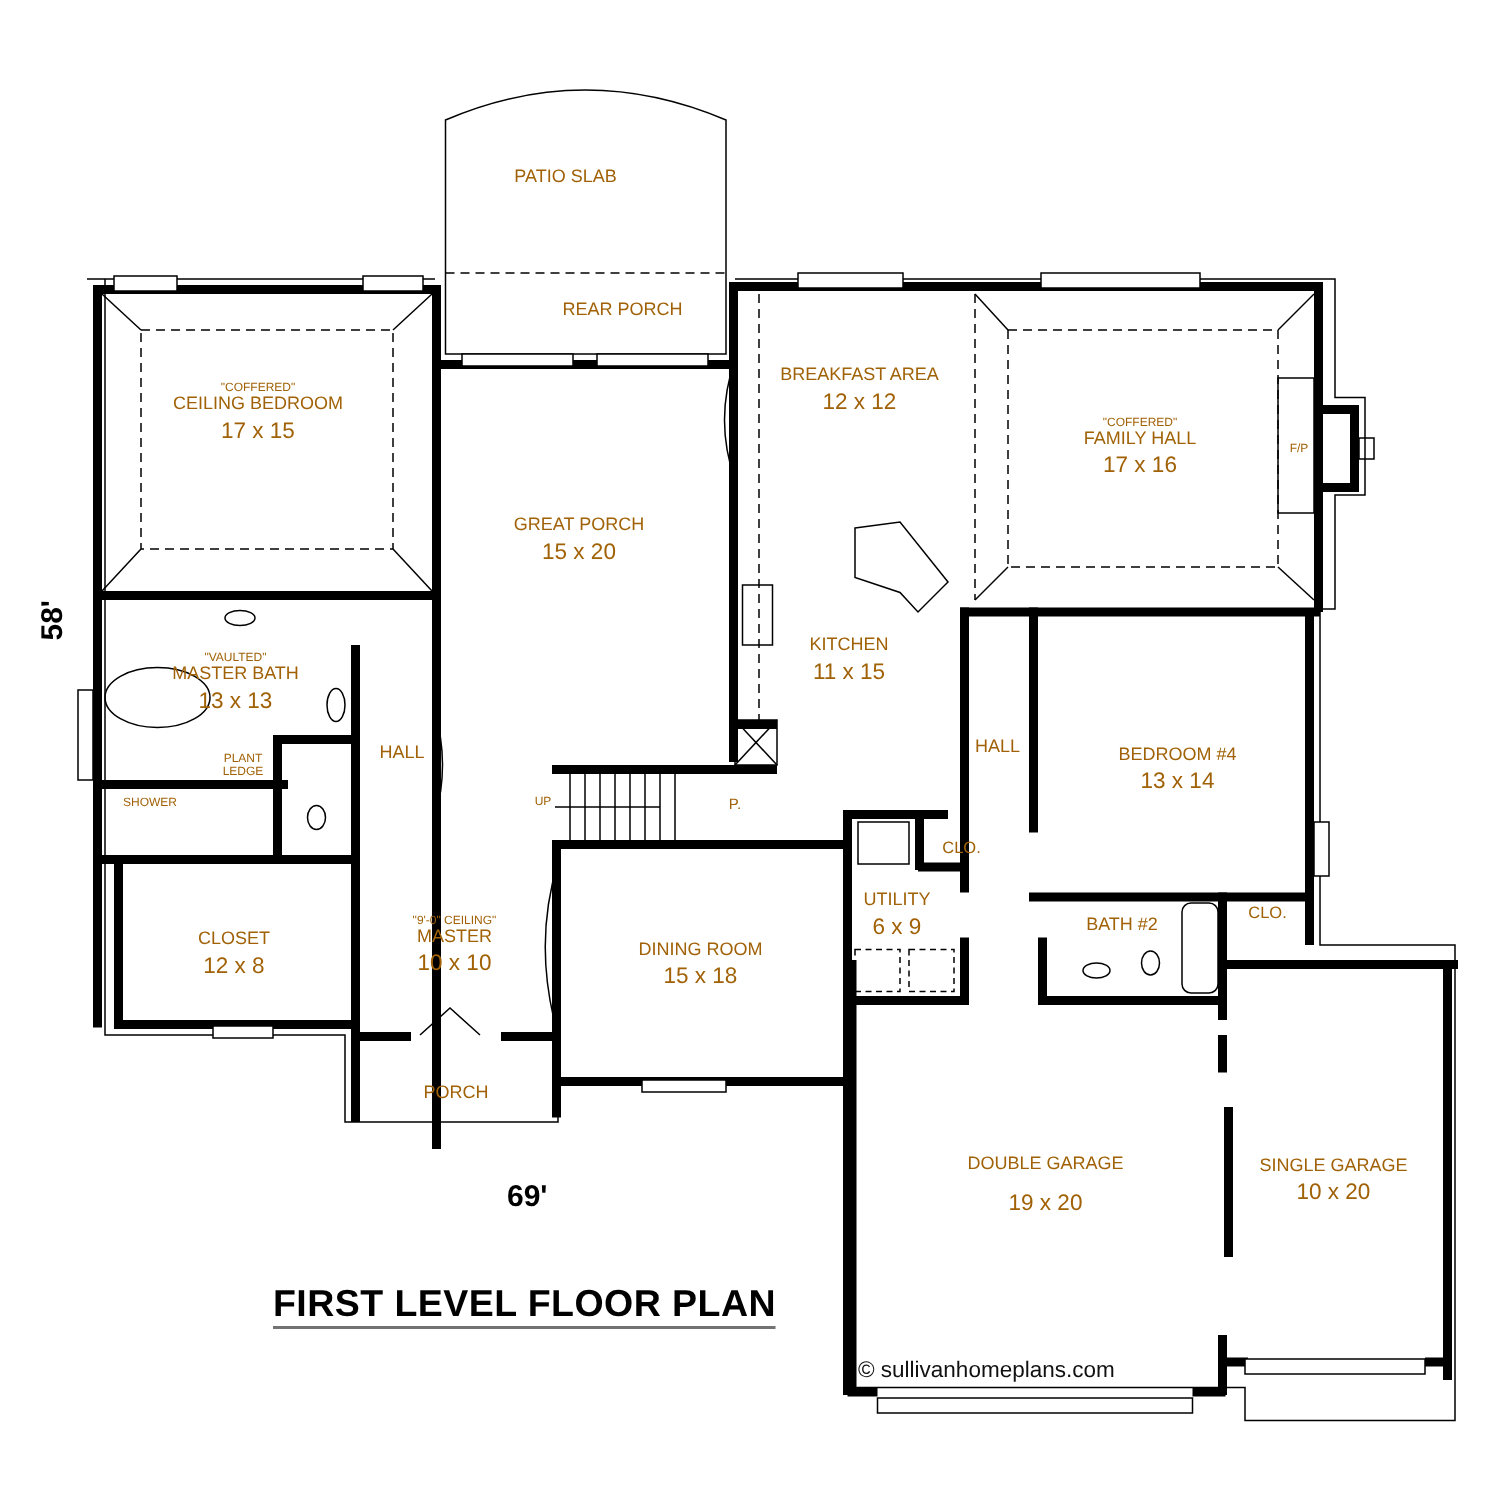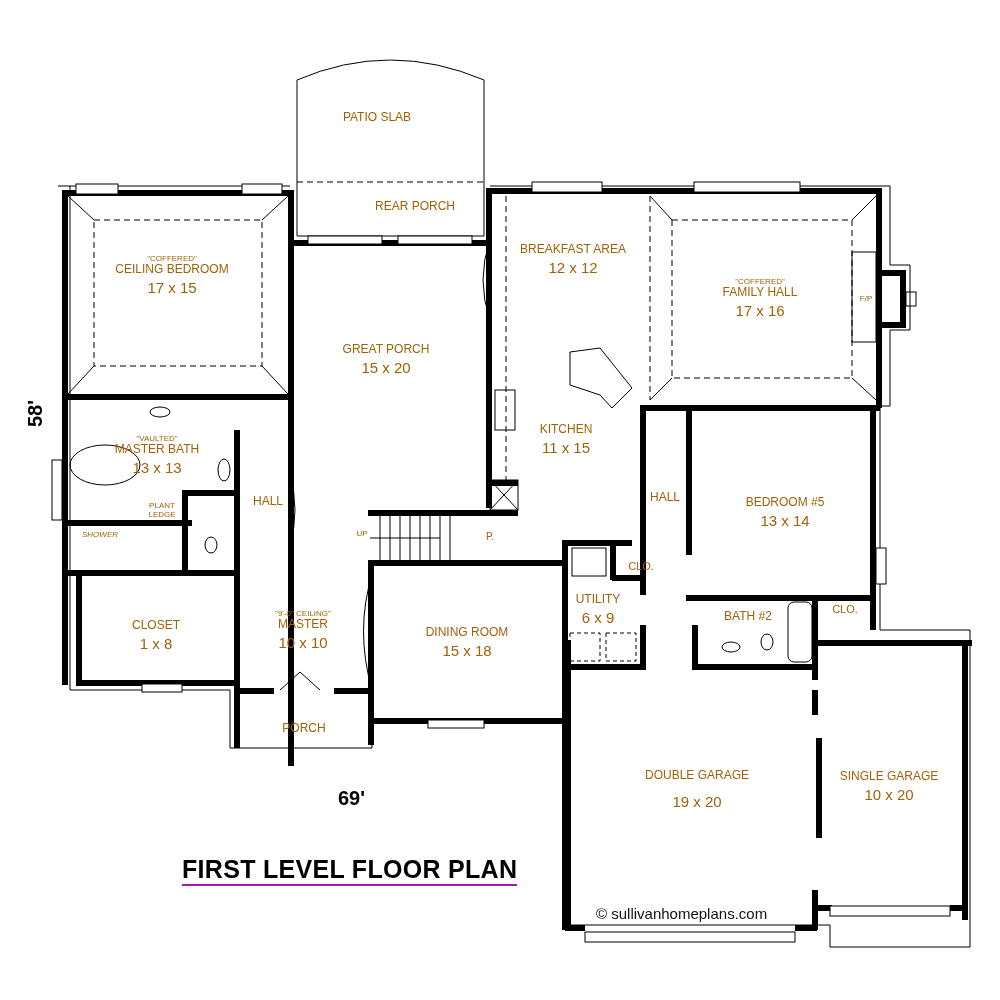--- a/index.html
+++ b/index.html
@@ -3,23 +3,23 @@
 <meta charset="utf-8">
 <style>
   html,body{margin:0;padding:0;background:#fff;}
   body{width:1000px;height:1000px;position:relative;overflow:hidden;font-family:"Liberation Sans",sans-serif;}
   svg{position:absolute;left:0;top:0;}
   .lbl{position:absolute;transform:translate(-50%,-50%);text-align:center;color:#a16207;white-space:nowrap;line-height:1.15;font-family:"Liberation Sans",sans-serif;}
   .lbl .note{display:block;font-size:8px;}
   .lbl .name{display:block;font-size:12px;}
   .lbl .dim{display:block;font-size:15px;margin-top:2px;}
   .small{font-size:10px;}
-  .title{position:absolute;left:182px;top:856px;font-size:25px;font-weight:bold;letter-spacing:0.3px;border-bottom:2px solid #a21caf;line-height:1.1;color:#000;}
+  .title{position:absolute;left:182px;top:856px;font-size:25px;font-weight:bold;letter-spacing:0.3px;border-bottom:2px solid #737373;line-height:1.1;color:#000;}
   .dimlbl{position:absolute;font-size:20px;font-weight:bold;color:#000;}
-  .copy{position:absolute;left:572px;top:905px;font-size:15px;color:#111;padding-left:24px;}
+  .copy{position:absolute;left:572px;top:905px;font-size:15px;color:#111;}
 </style>
 </head>
 <body>
 
 <svg width="1000" height="1000" viewBox="0 0 1000 1000">
   <g fill="none" stroke="#000">
 
     <path d="M297 182 L297 80 Q390 40 484 80 L484 182" stroke-width="1"></path>
     <line x1="297" y1="182" x2="484" y2="182" stroke-dasharray="6 4" stroke-width="1"></line>
 
@@ -202,26 +202,26 @@
     <span class="name">KITCHEN</span>
     <span class="dim">11 x 15</span>
   </div>
 <div class="lbl" style="left:268px;top:502px;">
     <span class="name">HALL</span>
   </div>
 <div class="lbl" style="left:665px;top:498px;">
     <span class="name">HALL</span>
   </div>
 <div class="lbl" style="left:785px;top:513px;">
-    <span class="name">BEDROOM #5</span>
+    <span class="name">BEDROOM #4</span>
     <span class="dim">13 x 14</span>
   </div>
 <div class="lbl" style="left:156px;top:636px;">
     <span class="name">CLOSET</span>
-    <span class="dim">1 x 8</span>
+    <span class="dim">12 x 8</span>
   </div>
 <div class="lbl" style="left:303px;top:630px;">
     <span class="note">"9'-0" CEILING"</span>
     <span class="name">MASTER</span>
     <span class="dim">10 x 10</span>
   </div>
 <div class="lbl" style="left:467px;top:643px;">
     <span class="name">DINING ROOM</span>
     <span class="dim">15 x 18</span>
   </div>
@@ -238,21 +238,21 @@
 <div class="lbl" style="left:697px;top:790px;">
     <span class="name">DOUBLE GARAGE</span>
     <span class="dim" style="margin-top:10px">19 x 20</span>
   </div>
 <div class="lbl" style="left:889px;top:787px;">
     <span class="name">SINGLE GARAGE</span>
     <span class="dim" style="">10 x 20</span>
   </div>
 
 <div class="lbl small" style="left:162px;top:510px;width:40px;white-space:normal;font-size:8px;">PLANT LEDGE</div>
-<div class="lbl small" style="left:100px;top:535px;font-size:8px;font-style:italic;">SHOWER</div>
+<div class="lbl small" style="left:100px;top:535px;font-size:8px;">SHOWER</div>
 <div class="lbl small" style="left:866px;top:299px;font-size:8px;">F/P</div>
 <div class="lbl small" style="left:490px;top:537px;font-size:10px;">P.</div>
 <div class="lbl small" style="left:362px;top:534px;font-size:8px;">UP</div>
 <div class="lbl small" style="left:641px;top:566px;font-size:11px;">CLO.</div>
 <div class="lbl small" style="left:845px;top:609px;font-size:11px;">CLO.</div>
 
 <div class="dimlbl" style="left:338px;top:787px;">69'</div>
 <div class="dimlbl" style="left:22px;top:402px;transform:rotate(-90deg);transform-origin:center;">58'</div>
 
 <div class="title">FIRST LEVEL FLOOR PLAN</div>

